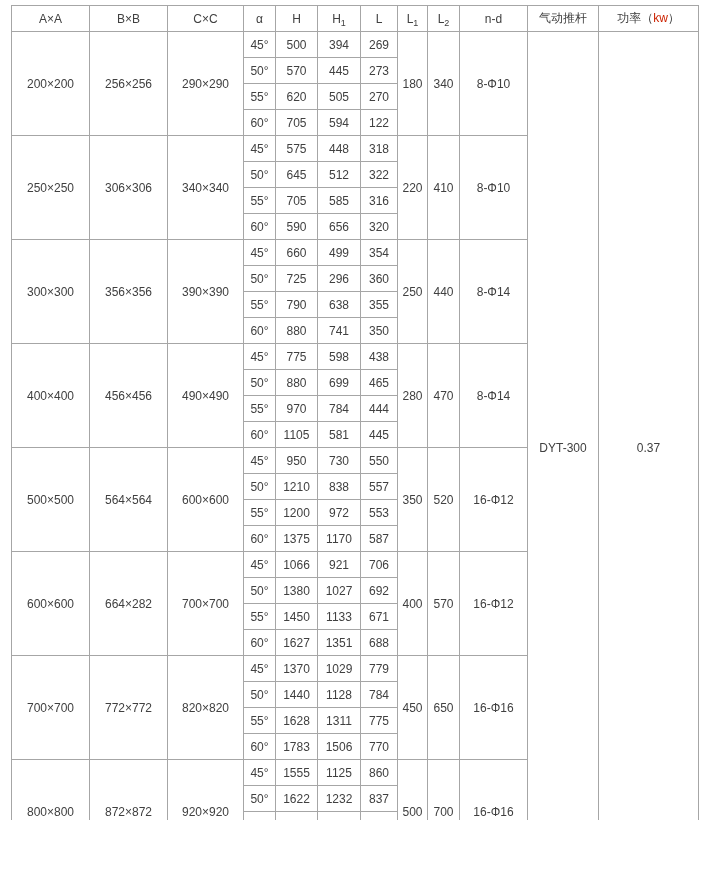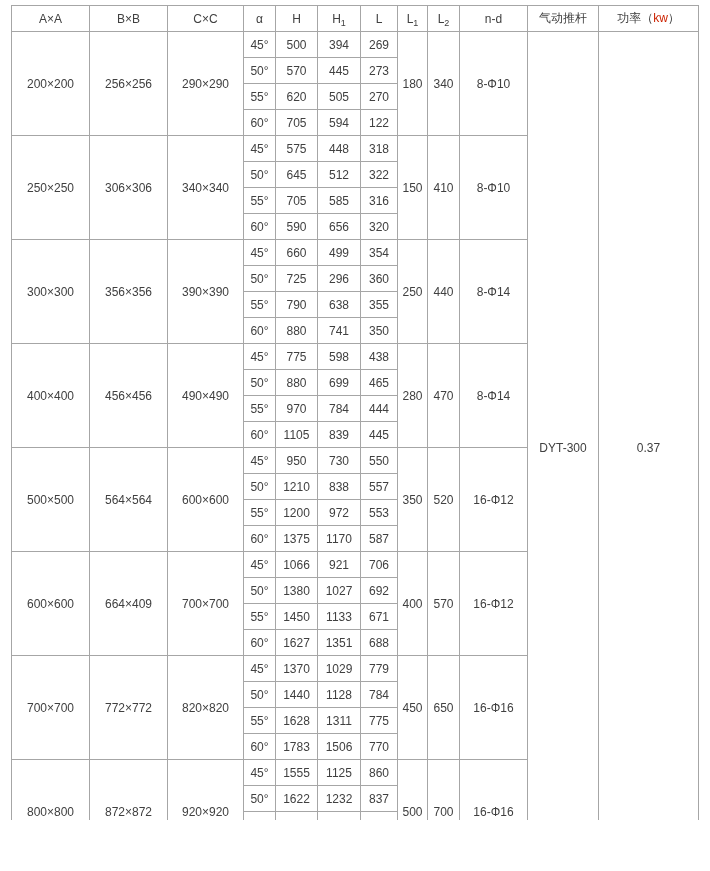--- a/index.html
+++ b/index.html
@@ -114,21 +114,21 @@
           <td>122</td>
         </tr>
         <tr>
           <td rowspan="4">250×250</td>
           <td rowspan="4">306×306</td>
           <td rowspan="4">340×340</td>
           <td>45°</td>
           <td>575</td>
           <td>448</td>
           <td>318</td>
-          <td rowspan="4">150</td>
+          <td rowspan="4">220</td>
           <td rowspan="4">410</td>
           <td rowspan="4">8-Φ10</td>
         </tr>
         <tr>
           <td>50°</td>
           <td>645</td>
           <td>512</td>
           <td>322</td>
         </tr>
         <tr>
@@ -193,21 +193,21 @@
         </tr>
         <tr>
           <td>55°</td>
           <td>970</td>
           <td>784</td>
           <td>444</td>
         </tr>
         <tr>
           <td>60°</td>
           <td>1105</td>
-          <td>839</td>
+          <td>581</td>
           <td>445</td>
         </tr>
         <tr>
           <td rowspan="4">500×500</td>
           <td rowspan="4">564×564</td>
           <td rowspan="4">600×600</td>
           <td>45°</td>
           <td>950</td>
           <td>730</td>
           <td>550</td>
@@ -228,21 +228,21 @@
           <td>553</td>
         </tr>
         <tr>
           <td>60°</td>
           <td>1375</td>
           <td>1170</td>
           <td>587</td>
         </tr>
         <tr>
           <td rowspan="4">600×600</td>
-          <td rowspan="4">664×409</td>
+          <td rowspan="4">664×282</td>
           <td rowspan="4">700×700</td>
           <td>45°</td>
           <td>1066</td>
           <td>921</td>
           <td>706</td>
           <td rowspan="4">400</td>
           <td rowspan="4">570</td>
           <td rowspan="4">16-Φ12</td>
         </tr>
         <tr>

